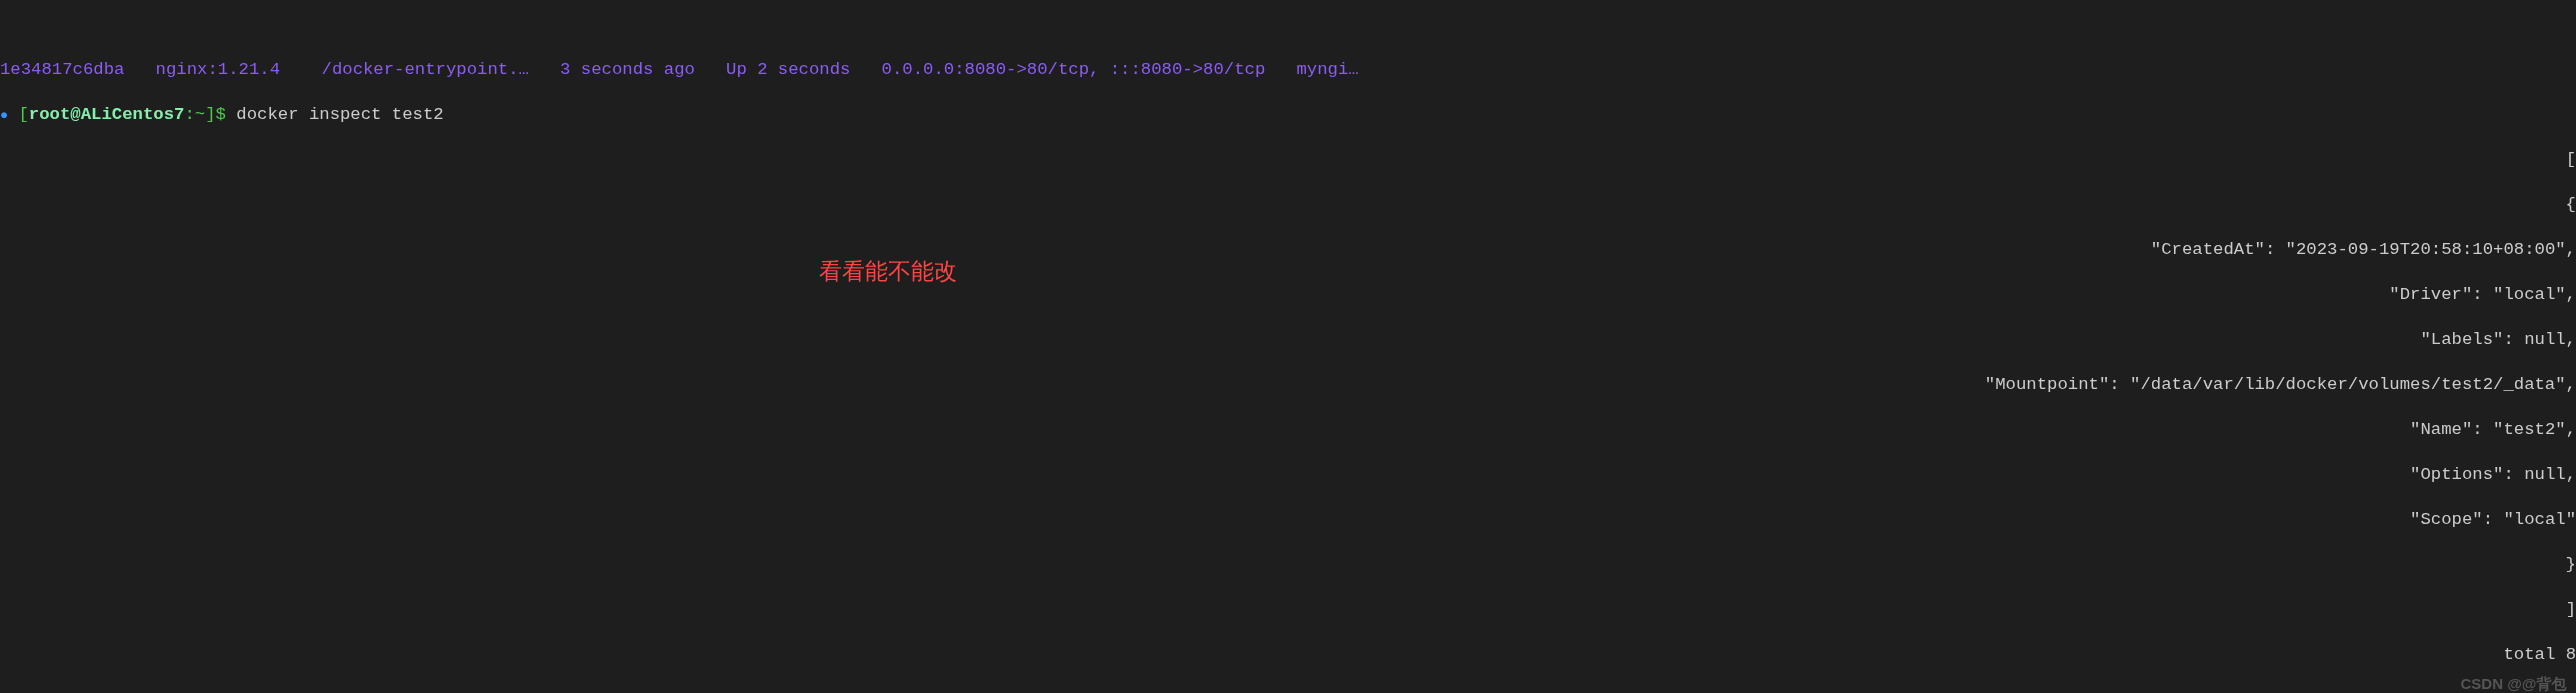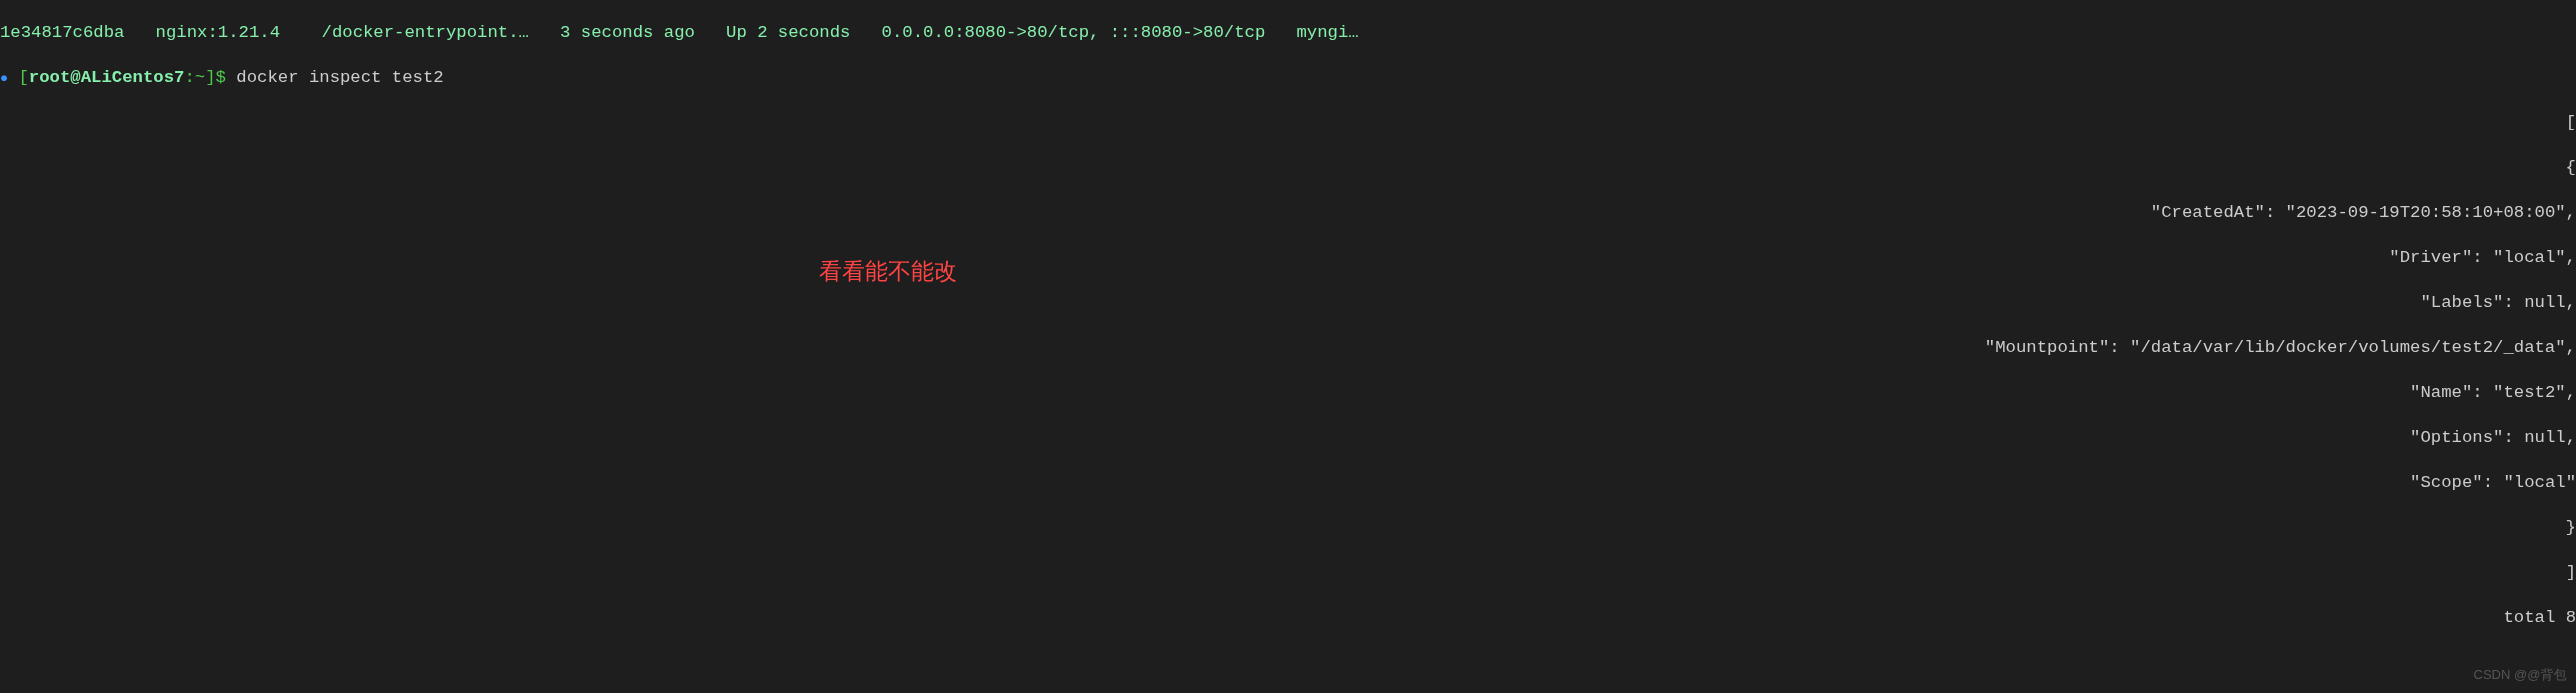--- a/index.html
+++ b/index.html
@@ -20,21 +20,22 @@
       position: relative;
     }
     .terminal {
       padding: 0;
       white-space: pre;
     }
     .line {
       white-space: pre;
     }
     .dim {
-      color: #86efac;
+      color: #8b5cf6;
+      margin-top: 37px;
     }
     .green {
       color: #4ec94e;
     }
     .bold-green {
       color: #86efac;
       font-weight: bold;
     }
     .white {
       color: #cccccc;
@@ -47,25 +48,26 @@
     .annotation {
       position: absolute;
       color: #ff4444;
       font-size: 23px;
       font-family: 'Microsoft YaHei', 'SimSun', sans-serif;
       left: 819px;
       top: 257px;
     }
     .watermark {
       position: absolute;
-      bottom: 10px;
+      bottom: 1px;
       right: 9.6px;
       color: #555555;
-      font-size: 13px;
+      font-size: 15px;
       font-family: sans-serif;
+      font-weight: bold;
     }
   </style>
 </head>
 <body>
 
 <div class="terminal">
 <div class="line dim"><span>1e34817c6dba</span>   <span>nginx:1.21.4</span>    <span>/docker-entrypoint.…</span>   <span>3 seconds ago</span>   <span>Up 2 seconds</span>   <span>0.0.0.0:8080-&gt;80/tcp, :::8080-&gt;80/tcp</span>   <span>myngi…</span></div>
 <div class="line"><span class="bullet-blue">●</span> <span class="green">[</span><span class="bold-green">root@ALiCentos7</span><span class="green">:</span><span class="green">~</span><span class="green">]$</span><span class="white"> docker inspect test2</span></div>
 <div class="line white">[</div>
 <div class="line white">    {</div>

